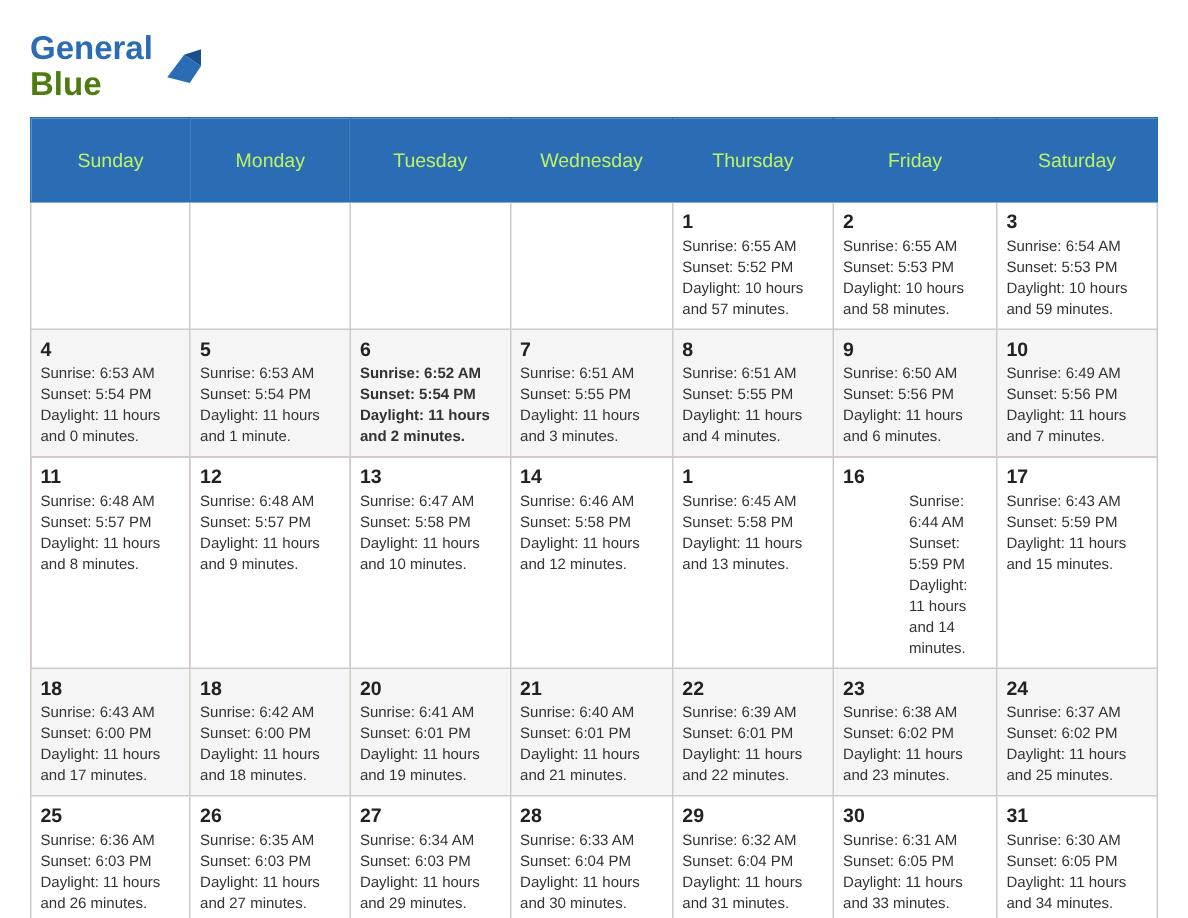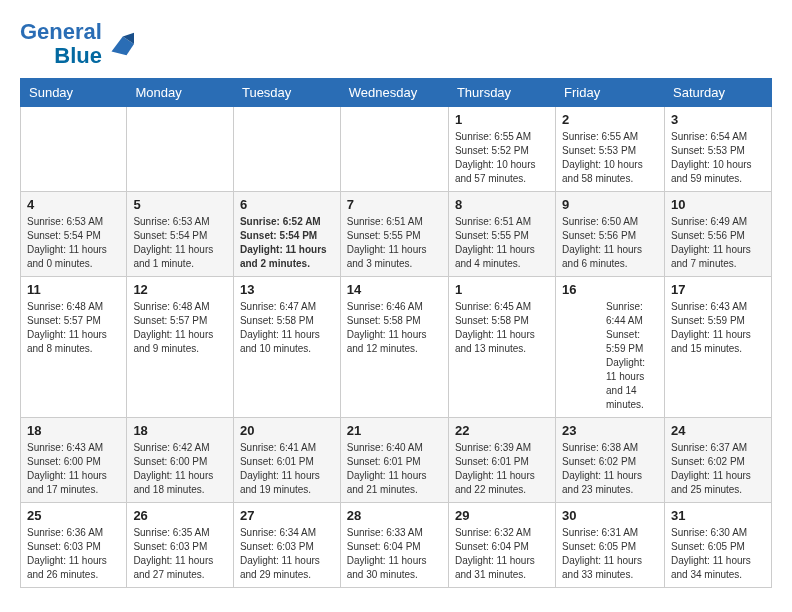--- a/index.html
+++ b/index.html
@@ -8,21 +8,20 @@
       background: #fff;
       width: 792px;
       min-height: 612px;
       padding: 20px;
     }
     .header {
       display: flex;
       justify-content: space-between;
       align-items: flex-start;
       margin-bottom: 10px;
-      text-align: right;
     }
     .logo {
       display: flex;
       align-items: center;
     }
     .logo-text {
       font-size: 22px;
       font-weight: bold;
       color: #1a1a2e;
       line-height: 1.1;
@@ -47,23 +46,23 @@
       font-size: 16px;
       color: #555;
     }
     table {
       width: 100%;
       border-collapse: collapse;
       font-size: 11px;
     }
     th {
       background-color: #2a6db5;
-      color: #ffffff;
-      text-align: left;
-      padding: 6px 8px;
+      color: #bef264;
+      text-align: center;
+      padding: 20px 8px;
       font-size: 13px;
       font-weight: normal;
       border: 1px solid #2a6db5;
     }
     td {
       border: 1px solid #ccc;
       vertical-align: top;
       padding: 5px 6px;
       height: 80px;
       width: 110px;
@@ -92,21 +91,21 @@
     tr:first-child td { background: #fff; }
   </style>
 </head>
 <body>
 
 <div class="header">
   <div class="logo">
     <div>
       <div style="display:flex;align-items:center;">
         <div class="logo-text">
-          <span>General</span><br><span style="color:#0369a1">Blue</span>
+          <span>General</span><br><span style="color:#4d7c0f">Blue</span>
         </div>
         <svg class="logo-icon" viewBox="0 0 40 40">
           <polygon points="10,30 25,10 40,20 30,35" fill="#2a6db5"></polygon>
           <polygon points="25,10 40,5 40,20" fill="#1a4f8a"></polygon>
         </svg>
       </div>
     </div>
   </div>
   <div class="title-block">
     <div class="month-year"></div>

